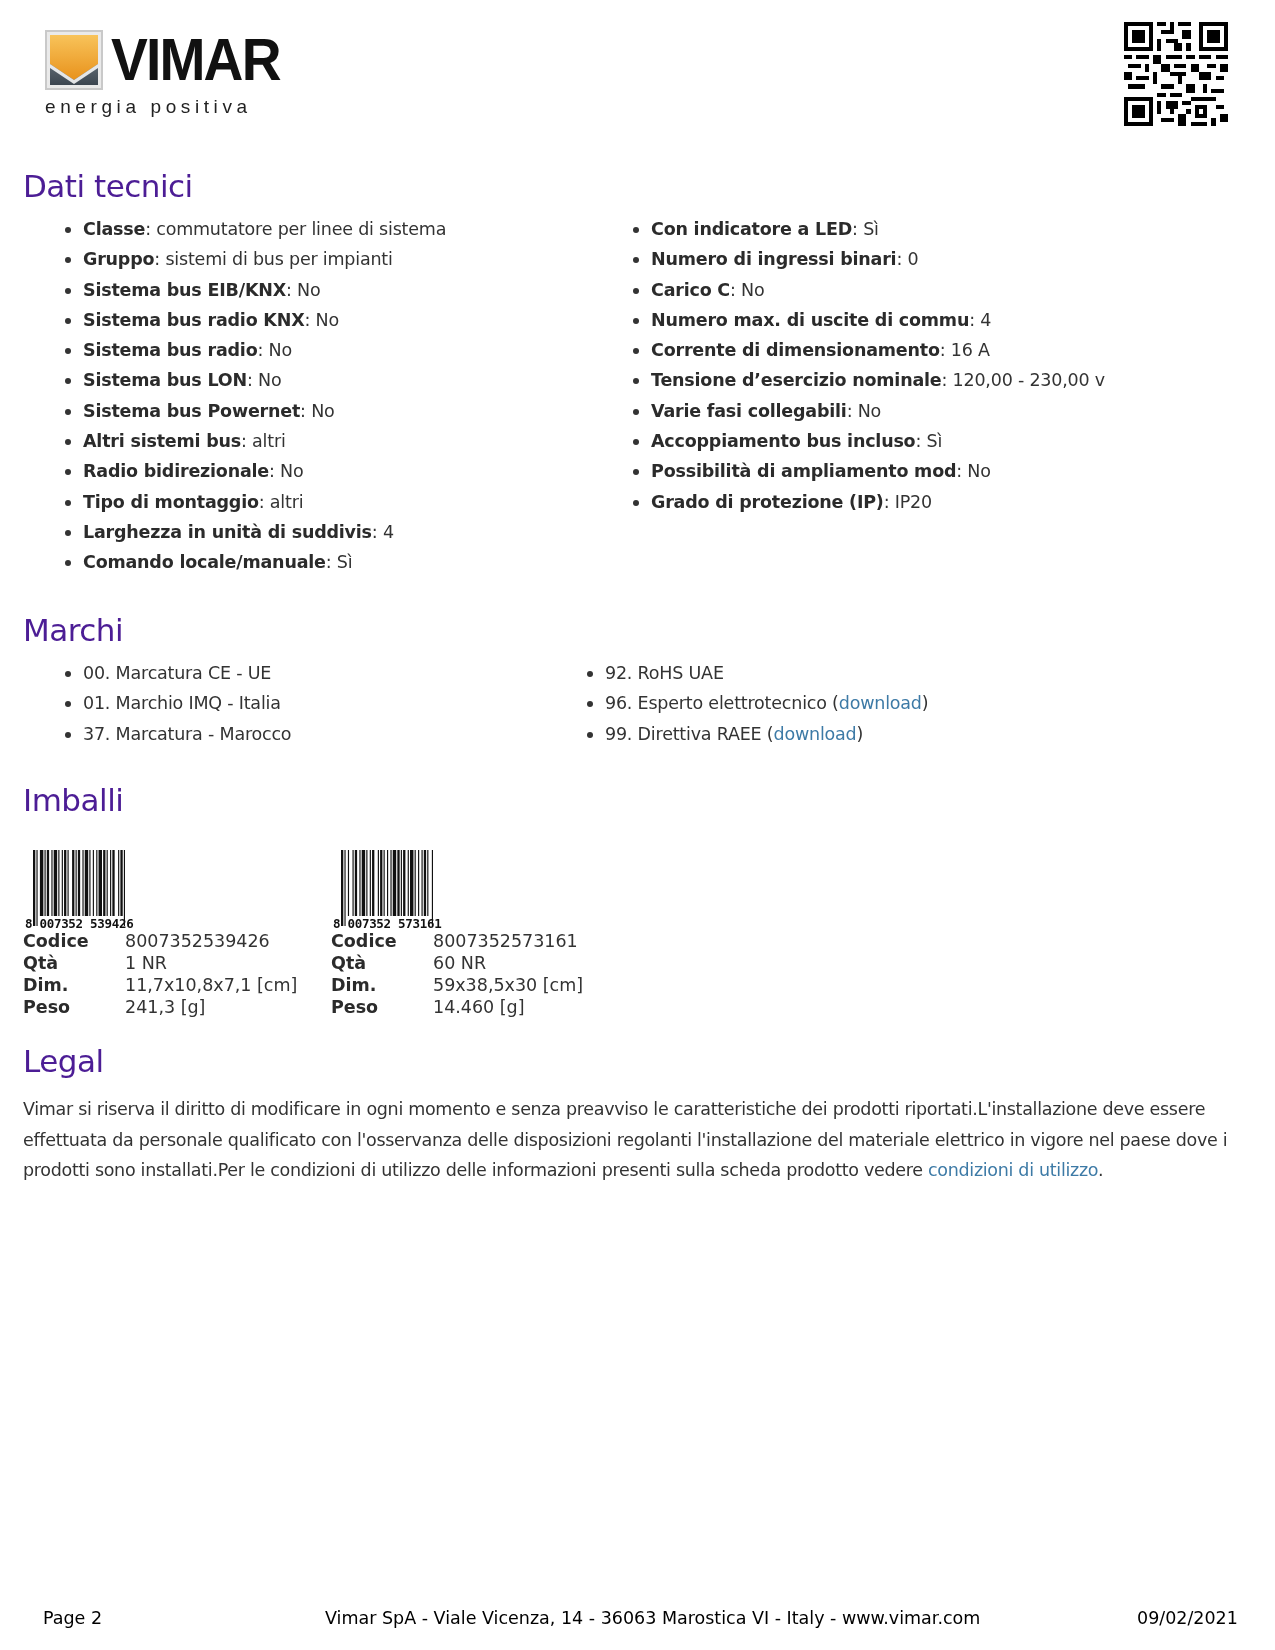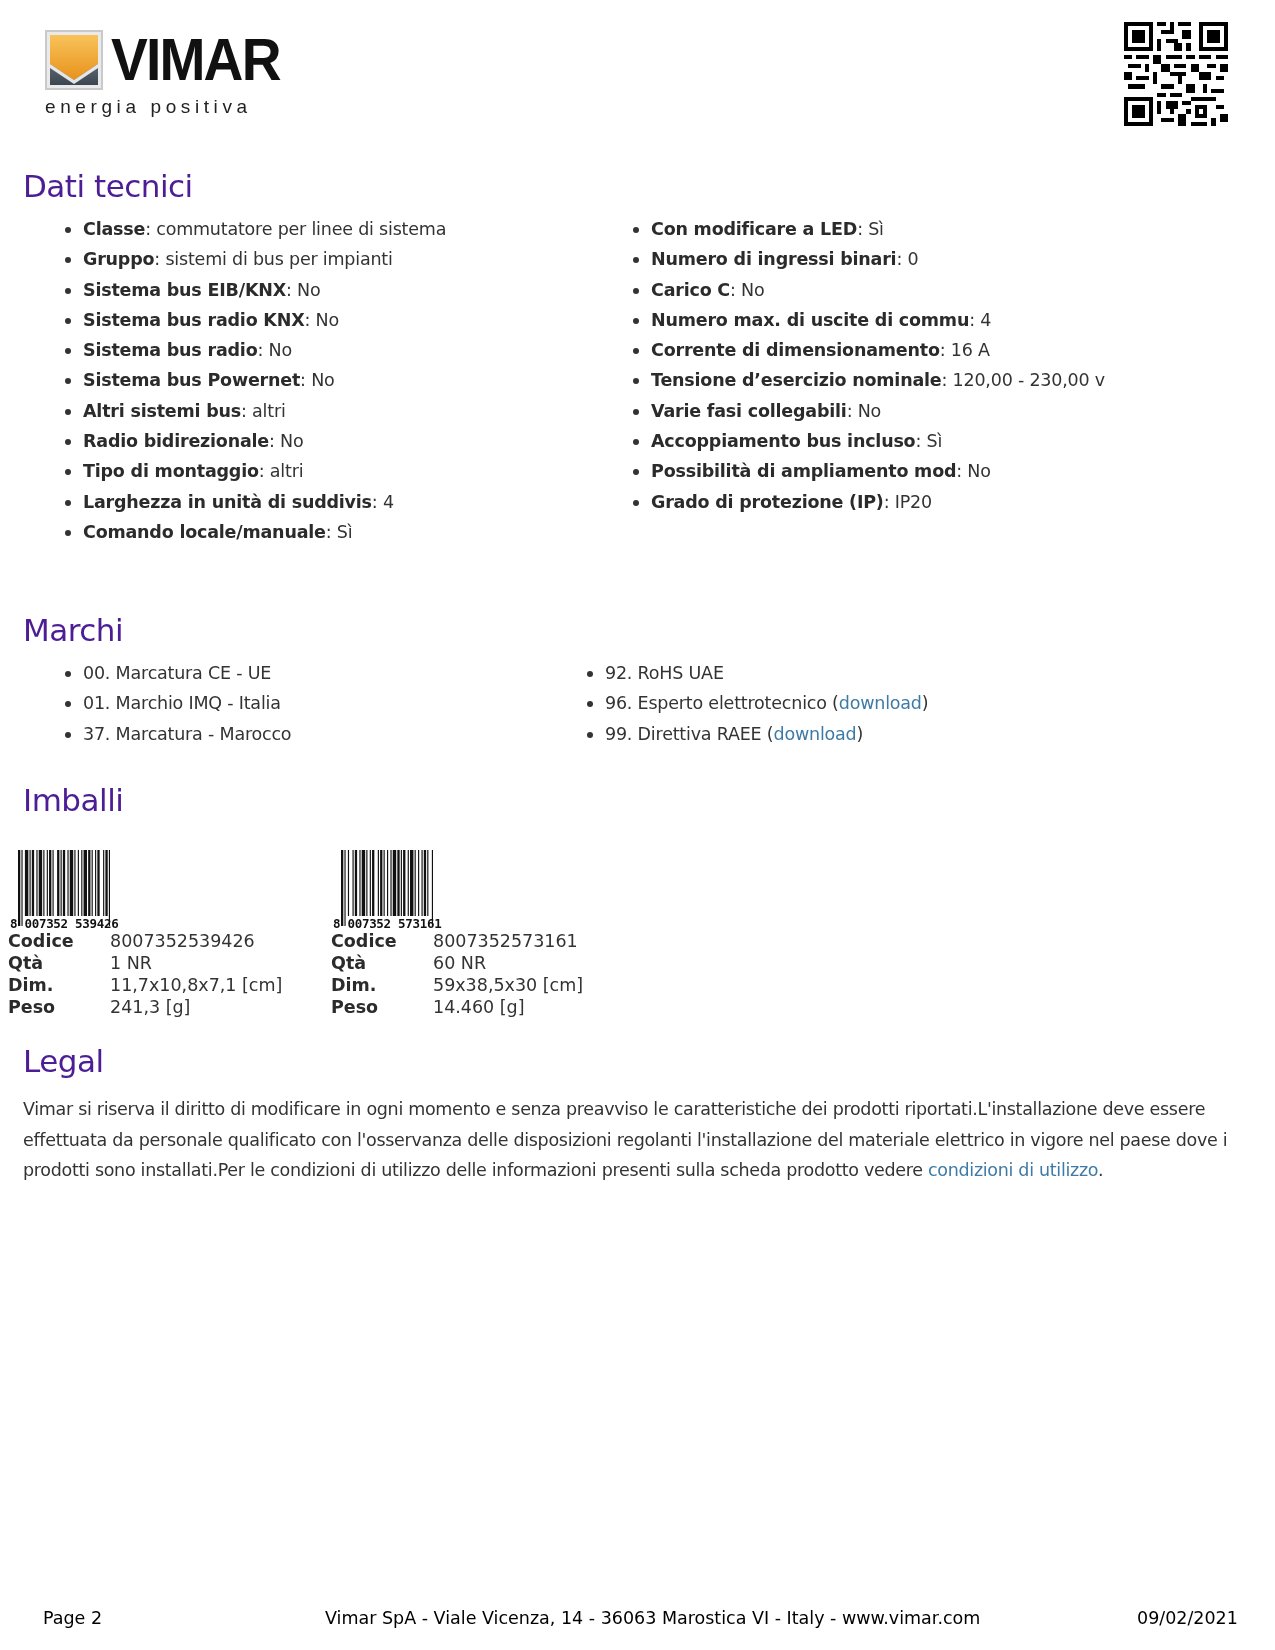--- a/index.html
+++ b/index.html
@@ -158,29 +158,30 @@
 </svg>
 
 <h2 class="section-title" style="top:168px;">Dati tecnici</h2>
 
 <ul class="bullets" id="dt-left" style="left:63px; top:214px;">
     <li><b>Classe</b><span>: </span><span>commutatore per linee di sistema</span></li>
     <li><b>Gruppo</b><span>: </span><span>sistemi di bus per impianti</span></li>
     <li><b>Sistema bus EIB/KNX</b><span>: </span><span>No</span></li>
     <li><b>Sistema bus radio KNX</b><span>: </span><span>No</span></li>
     <li><b>Sistema bus radio</b><span>: </span><span>No</span></li>
+    <li><b>Sistema bus LON</b><span>: </span><span>No</span></li>
     <li><b>Sistema bus Powernet</b><span>: </span><span>No</span></li>
     <li><b>Altri sistemi bus</b><span>: </span><span>altri</span></li>
     <li><b>Radio bidirezionale</b><span>: </span><span>No</span></li>
     <li><b>Tipo di montaggio</b><span>: </span><span>altri</span></li>
     <li><b>Larghezza in unità di suddivis</b><span>: </span><span>4</span></li>
     <li><b>Comando locale/manuale</b><span>: </span><span>Sì</span></li>
   </ul>
 <ul class="bullets" id="dt-right" style="left:631px; top:214px;">
-    <li><b>Con modificare a LED</b><span>: </span><span>Sì</span></li>
+    <li><b>Con indicatore a LED</b><span>: </span><span>Sì</span></li>
     <li><b>Numero di ingressi binari</b><span>: </span><span>0</span></li>
     <li><b>Carico C</b><span>: </span><span>No</span></li>
     <li><b>Numero max. di uscite di commu</b><span>: </span><span>4</span></li>
     <li><b>Corrente di dimensionamento</b><span>: </span><span>16 A</span></li>
     <li><b>Tensione d’esercizio nominale</b><span>: </span><span>120,00 - 230,00 v</span></li>
     <li><b>Varie fasi collegabili</b><span>: </span><span>No</span></li>
     <li><b>Accoppiamento bus incluso</b><span>: </span><span>Sì</span></li>
     <li><b>Possibilità di ampliamento mod</b><span>: </span><span>No</span></li>
     <li><b>Grado di protezione (IP)</b><span>: </span><span>IP20</span></li>
   </ul>
@@ -192,21 +193,21 @@
     <li><span>37. Marcatura - Marocco</span></li>
   </ul>
 <ul class="bullets" id="m-right" style="left:585px; top:658px;">
     <li><span>92. RoHS UAE</span></li>
     <li><span>96. Esperto elettrotecnico (</span><span class="link">download</span><span>)</span></li>
     <li><span>99. Direttiva RAEE (</span><span class="link">download</span><span>)</span></li>
   </ul>
 
 <h2 class="section-title" style="top:782px;">Imballi</h2>
 
-<div class="pack" style="left:8px;">
+<div class="pack" style="left:23px;">
   <div class="barcode">
     <svg class="bc-svg" width="122" height="76">
         <rect x="0.00" y="0" width="2.30" height="76" fill="#111"></rect>
         <rect x="3.45" y="0" width="1.15" height="76" fill="#111"></rect>
         <rect x="6.90" y="0" width="3.45" height="66" fill="#111"></rect>
         <rect x="11.50" y="0" width="1.15" height="66" fill="#111"></rect>
         <rect x="13.80" y="0" width="2.30" height="66" fill="#111"></rect>
         <rect x="18.40" y="0" width="1.15" height="66" fill="#111"></rect>
         <rect x="20.70" y="0" width="3.45" height="66" fill="#111"></rect>
         <rect x="25.30" y="0" width="1.15" height="66" fill="#111"></rect>

